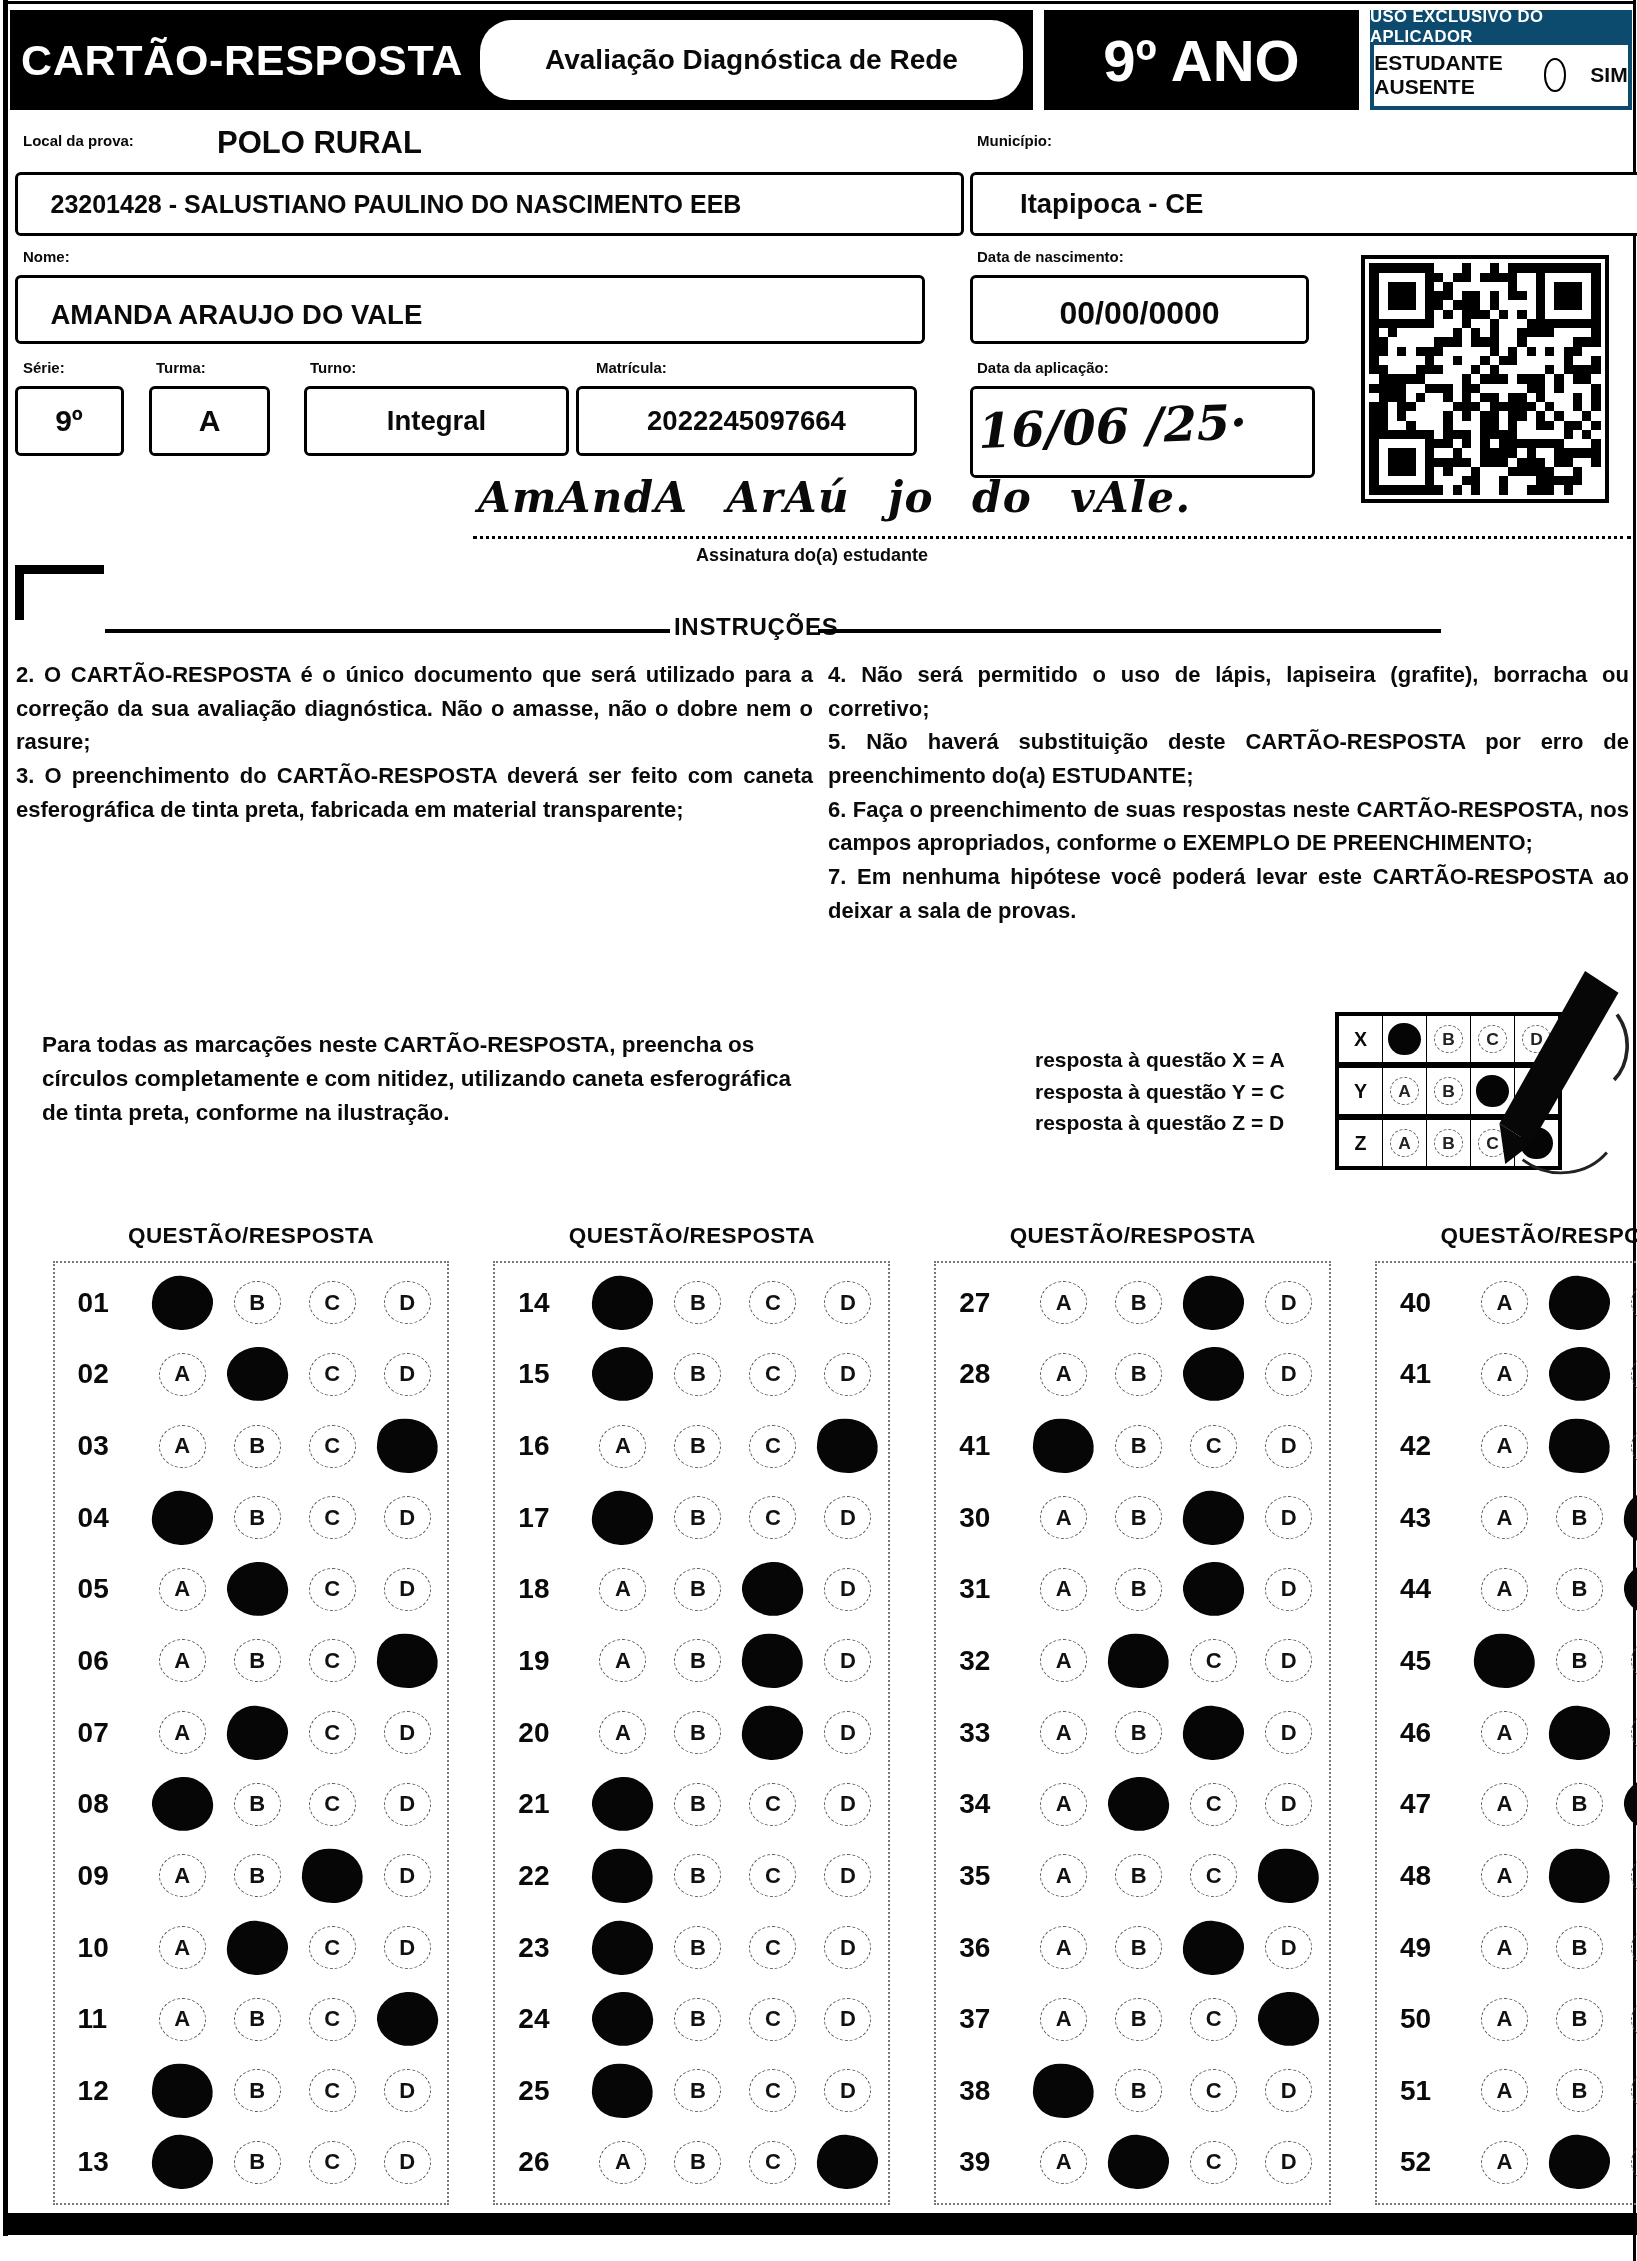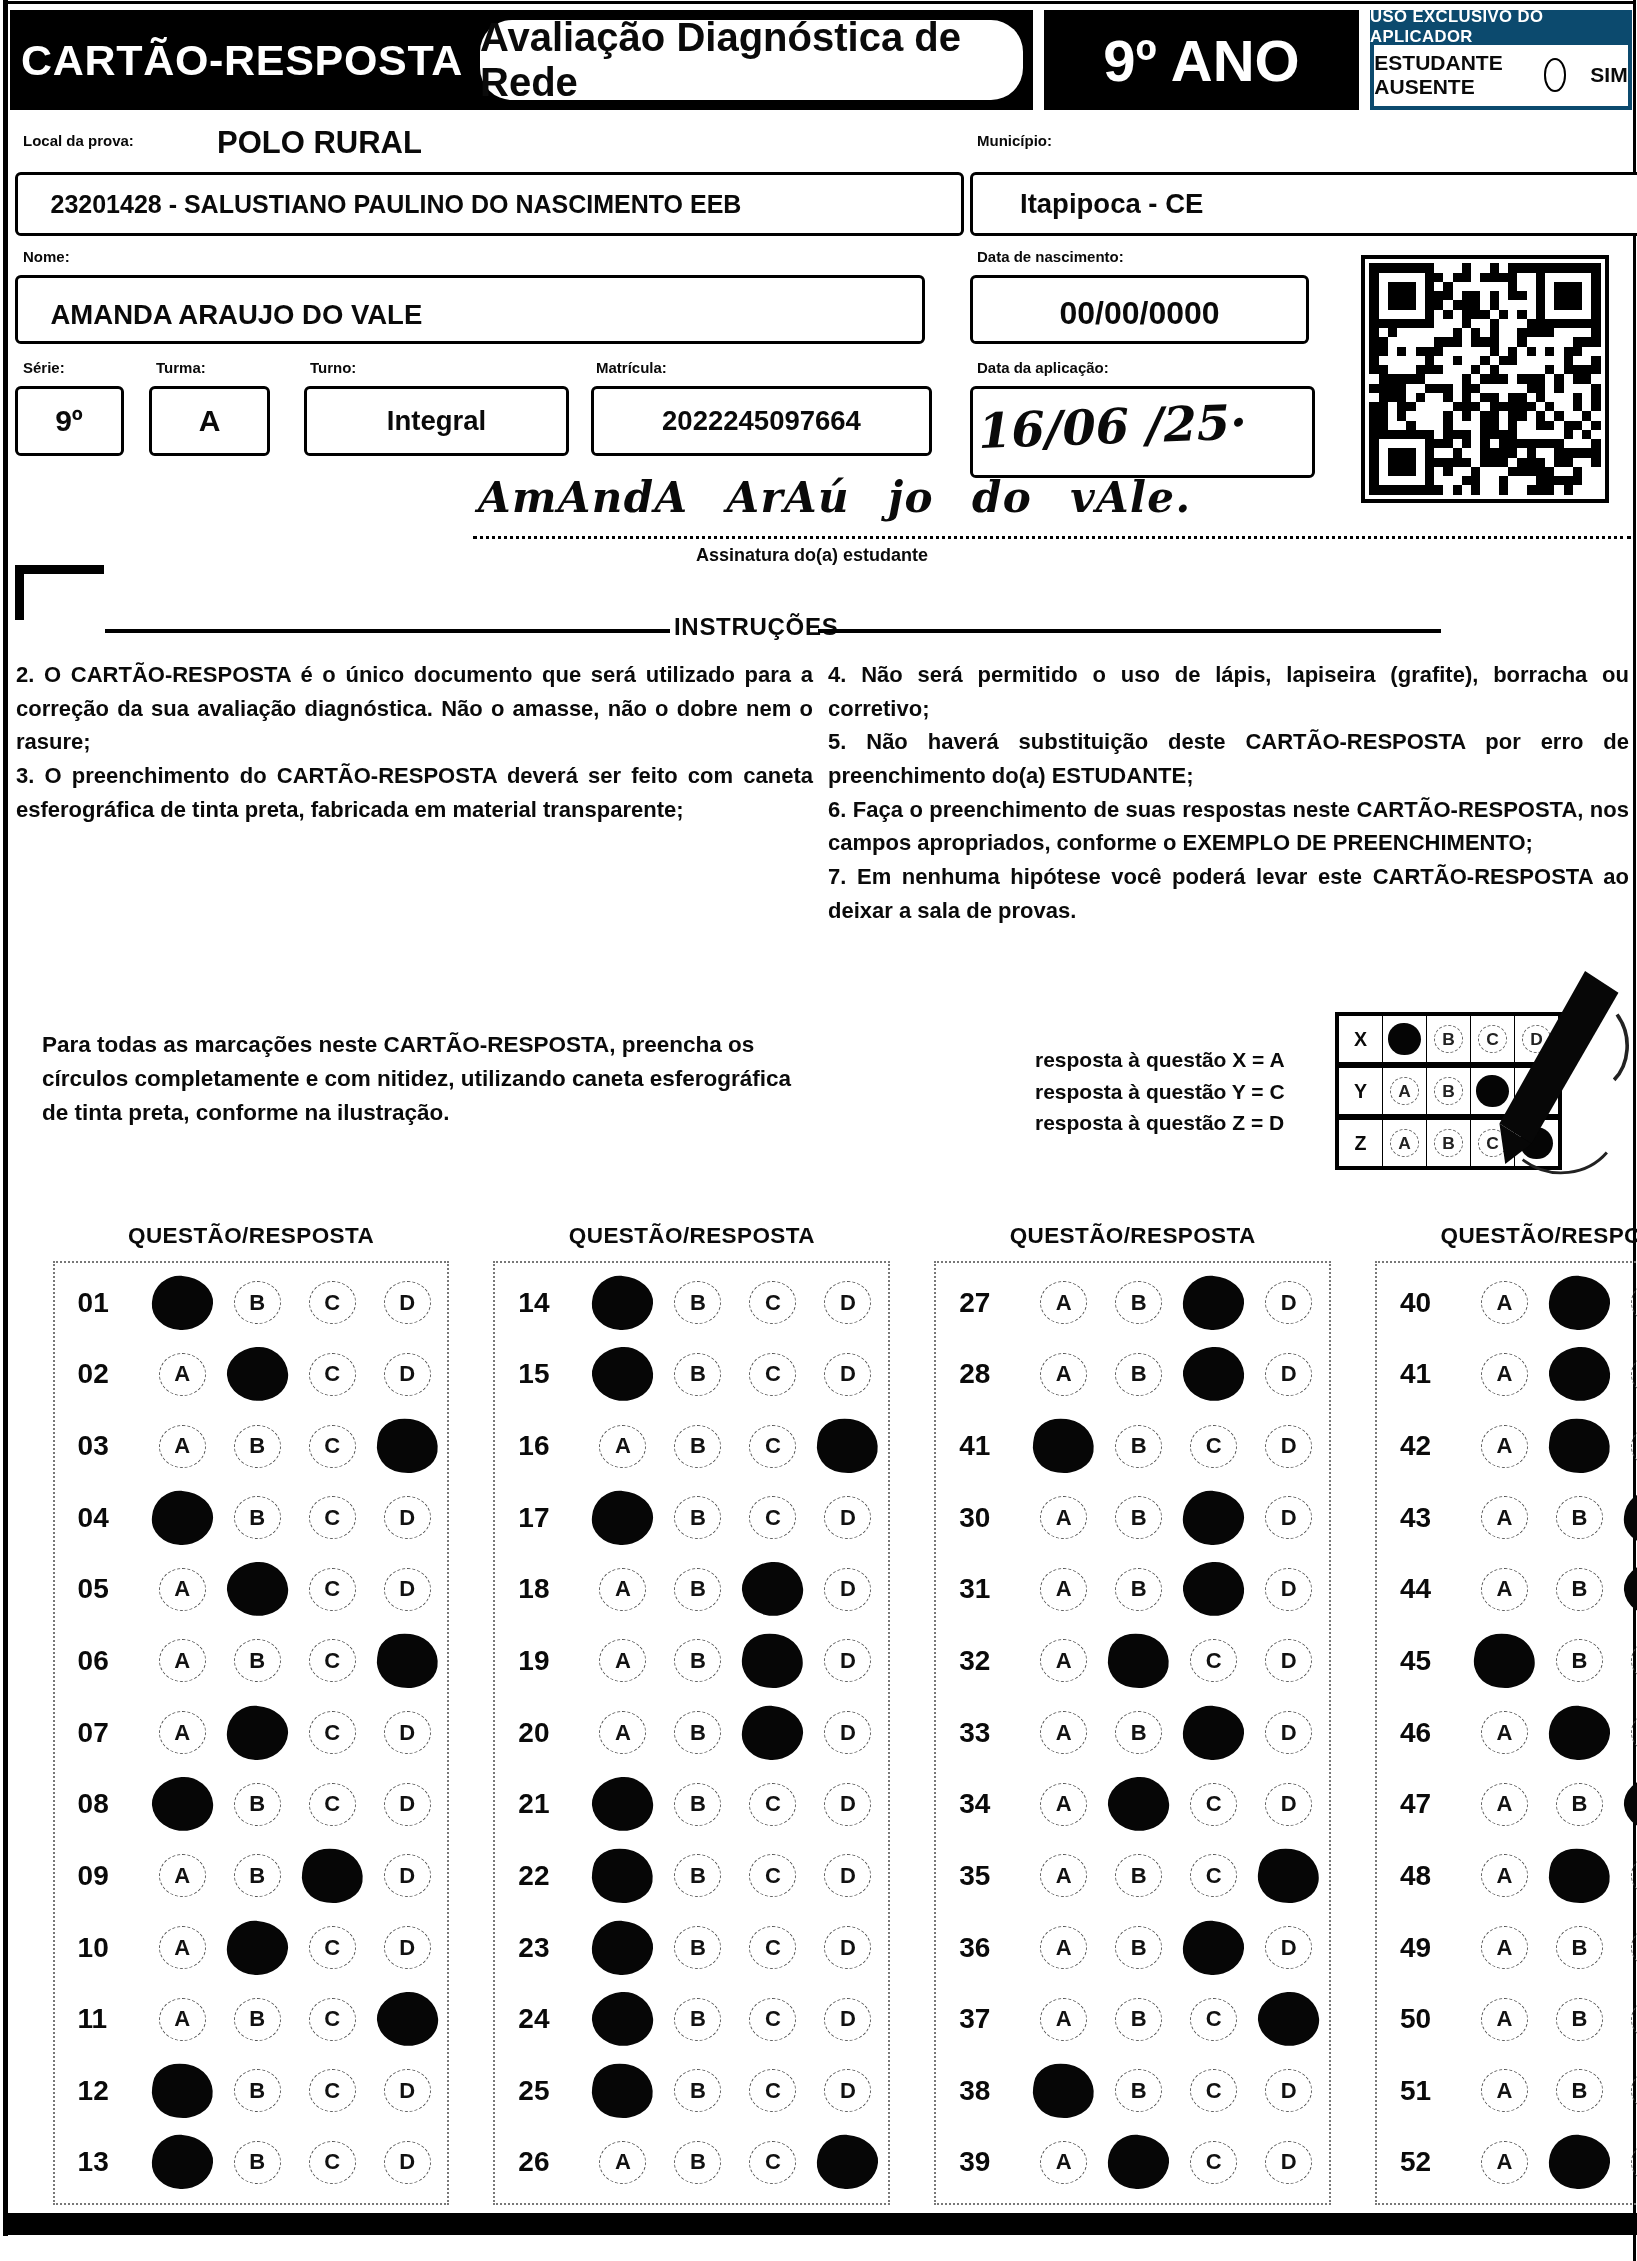--- a/index.html
+++ b/index.html
@@ -11,21 +11,21 @@
   .edge-top{position:absolute;left:2.9px;top:1.4px;right:1.4px;height:2.9px;background:#000;}
   .bottom-bar{position:absolute;left:8px;top:2213px;right:0;height:22px;background:#000;}
   .corner-bracket{position:absolute;left:14.5px;top:565px;width:80px;height:46px;
         border-left:9.4px solid #000;border-top:9.4px solid #000;}
 
   
   .hdr-strip{position:absolute;left:10px;top:10px;width:1023px;height:100px;background:#000;}
   .hdr-card-title{position:absolute;left:0;top:0;width:464px;height:100px;display:flex;
         align-items:center;justify-content:center;color:#fff;font-size:43px;font-weight:bold;letter-spacing:0.7px;}
   .hdr-exam{position:absolute;left:470px;top:10px;right:10px;bottom:10px;background:#fff;
-        display:flex;align-items:center;justify-content:center;font-size:40px;font-weight:bold;border-radius:32px;}
+        display:flex;align-items:center;justify-content:center;font-size:28px;font-weight:bold;border-radius:32px;}
   .hdr-grade{position:absolute;left:1044px;top:10px;width:315px;height:100px;background:#000;color:#fff;
         display:flex;align-items:center;justify-content:center;font-size:58px;font-weight:bold;}
   .hdr-uso{position:absolute;left:1370px;top:10px;width:262px;height:100px;background:#0c4a6e;}
   .hdr-uso-title{height:33px;display:flex;align-items:center;justify-content:center;color:#fff;
         font-size:16.7px;font-weight:bold;letter-spacing:0.4px;}
   .hdr-uso-body{position:absolute;left:4.3px;top:35px;right:4.3px;bottom:4.3px;background:#fff;
         display:flex;align-items:center;justify-content:center;gap:24px;font-size:21px;font-weight:bold;}
   .absent-circle{width:30px;height:30px;border:2.9px solid #000;border-radius:50%;display:inline-block;}
 
   .field-label{position:absolute;font-size:15px;font-weight:bold;}
@@ -767,21 +767,21 @@
 
   <div class="field-box center-x" style="left:14.5px;top:386px;width:103px;height:64px;font-size:30px;">
     <span>9º</span>
   </div>
   <div class="field-box center-x" style="left:149px;top:386px;width:115px;height:64px;font-size:30px;">
     <span>A</span>
   </div>
   <div class="field-box center-x" style="left:304px;top:386px;width:259px;height:64px;">
     <span>Integral</span>
   </div>
-  <div class="field-box center-x" style="left:591px;top:386px;width:335px;height:64px;align-items:center;">
+  <div class="field-box center-x" style="left:576px;top:386px;width:335px;height:64px;align-items:center;">
     <span>2022245097664</span>
   </div>
   <div class="field-box" style="left:970px;top:386px;width:339px;height:86px;"></div>
   <div class="handwriting date-hw">16/06 /25·</div>
 
   <div class="sig-line"></div>
   <div class="handwriting sig-hw">AmAndA ArAú jo do vAle.</div>
   <div class="sig-label">Assinatura do(a) estudante</div>
 
   <div class="instr-line" style="left:105px;width:565px;"></div>

